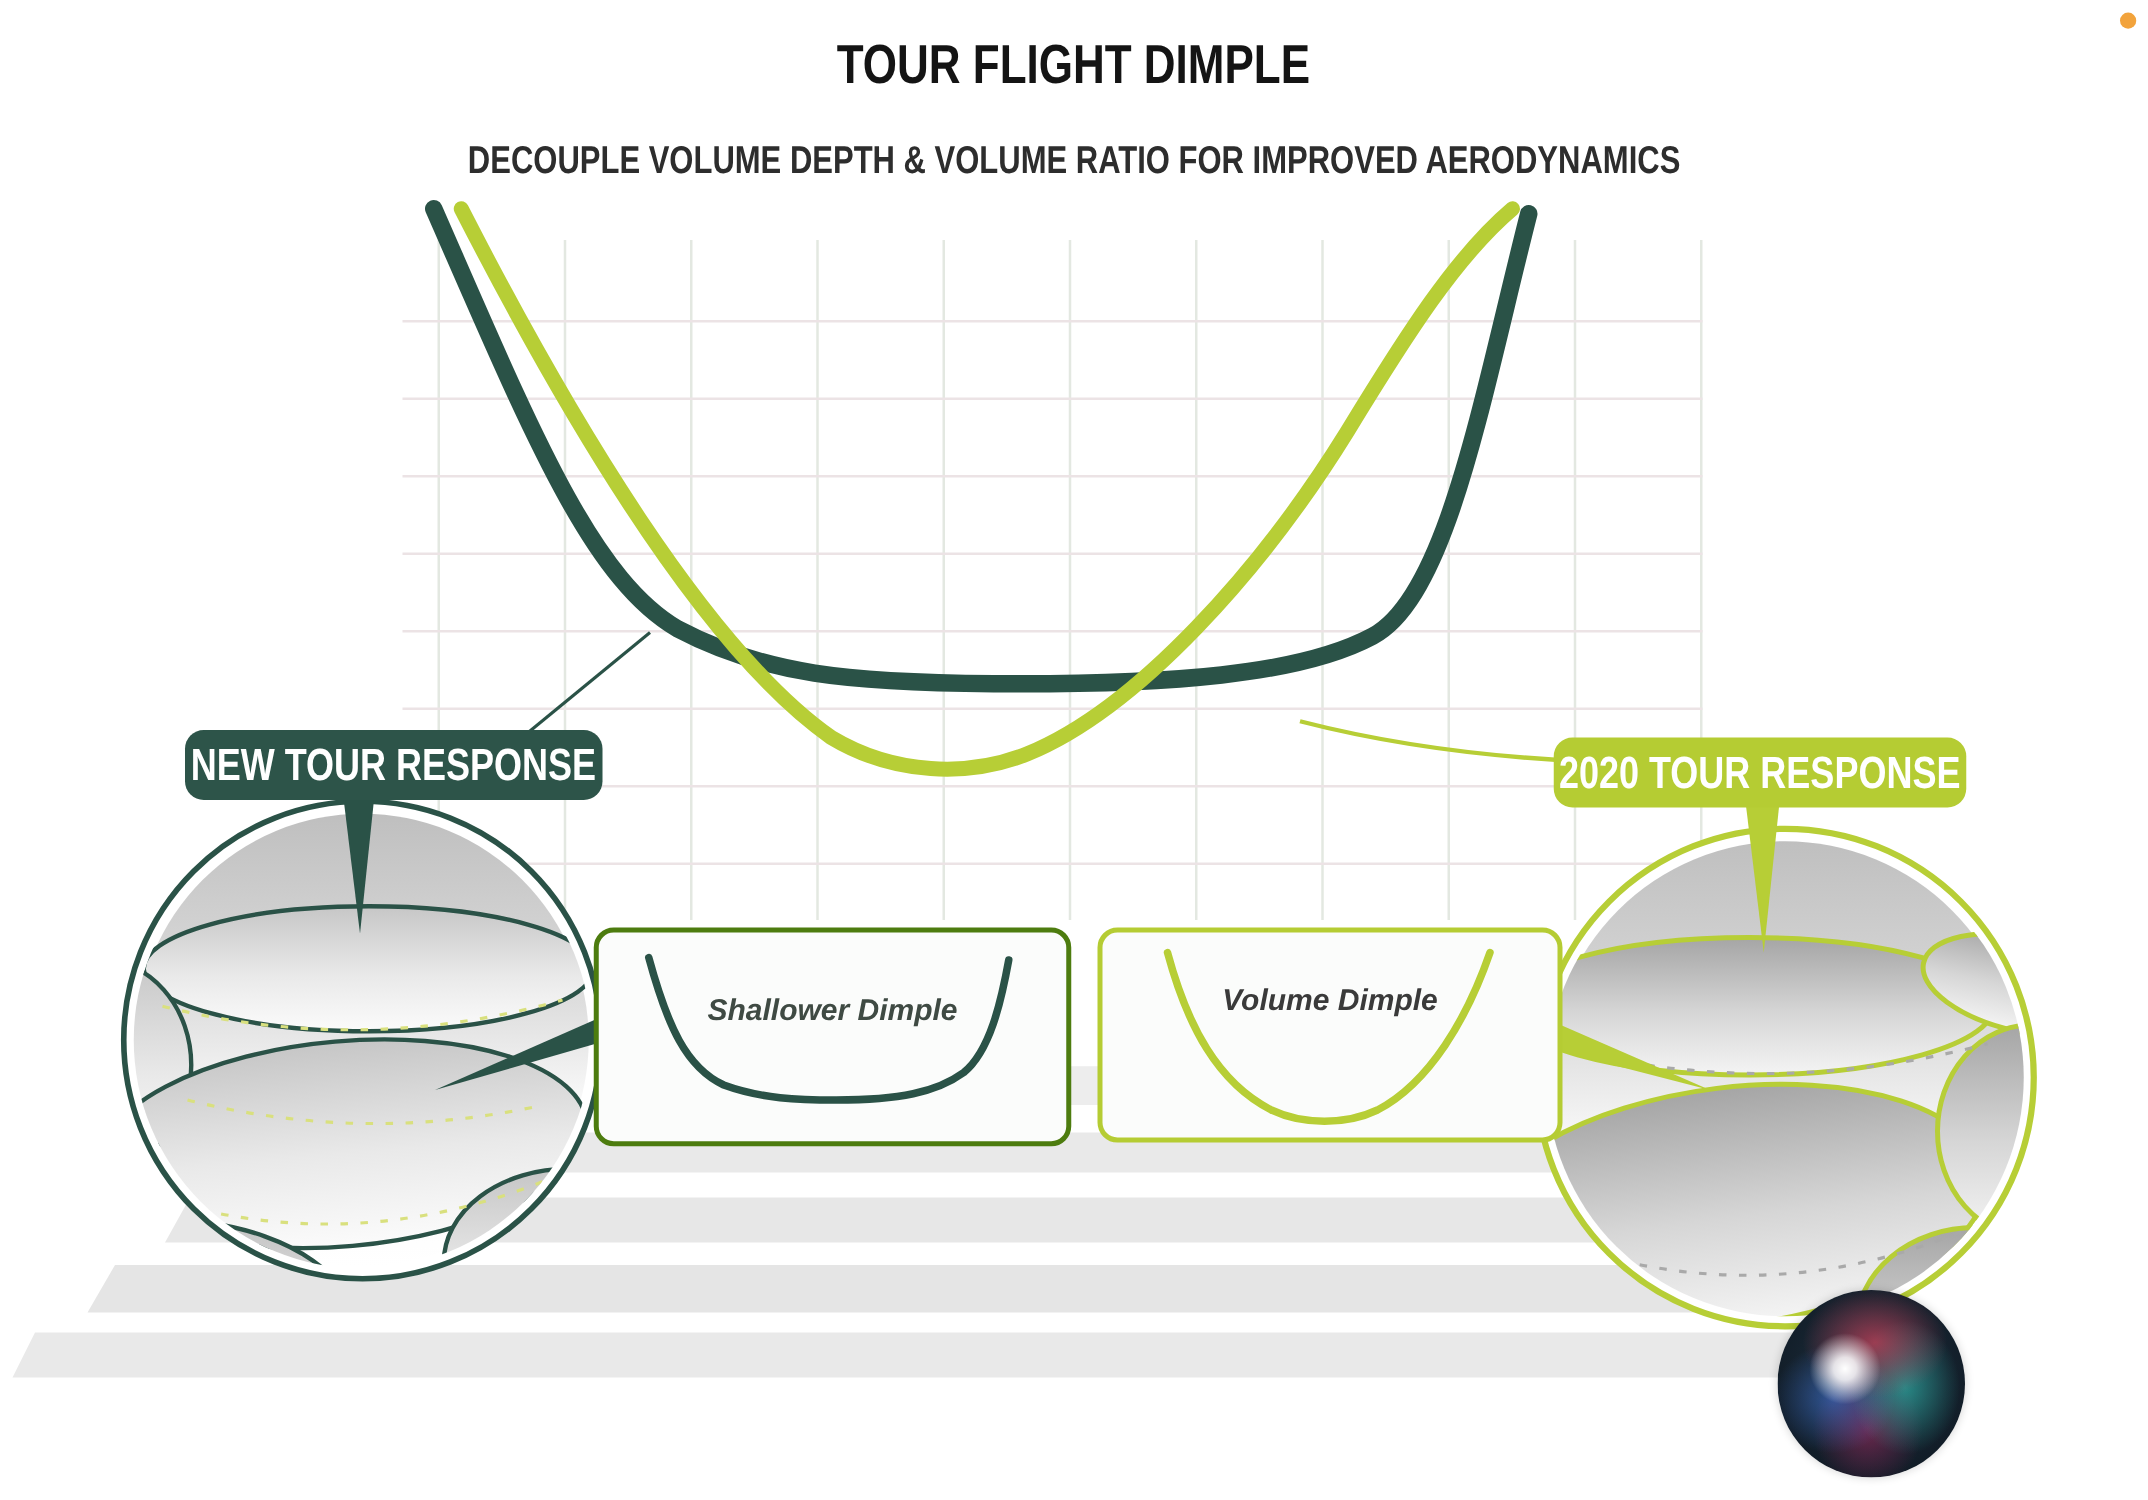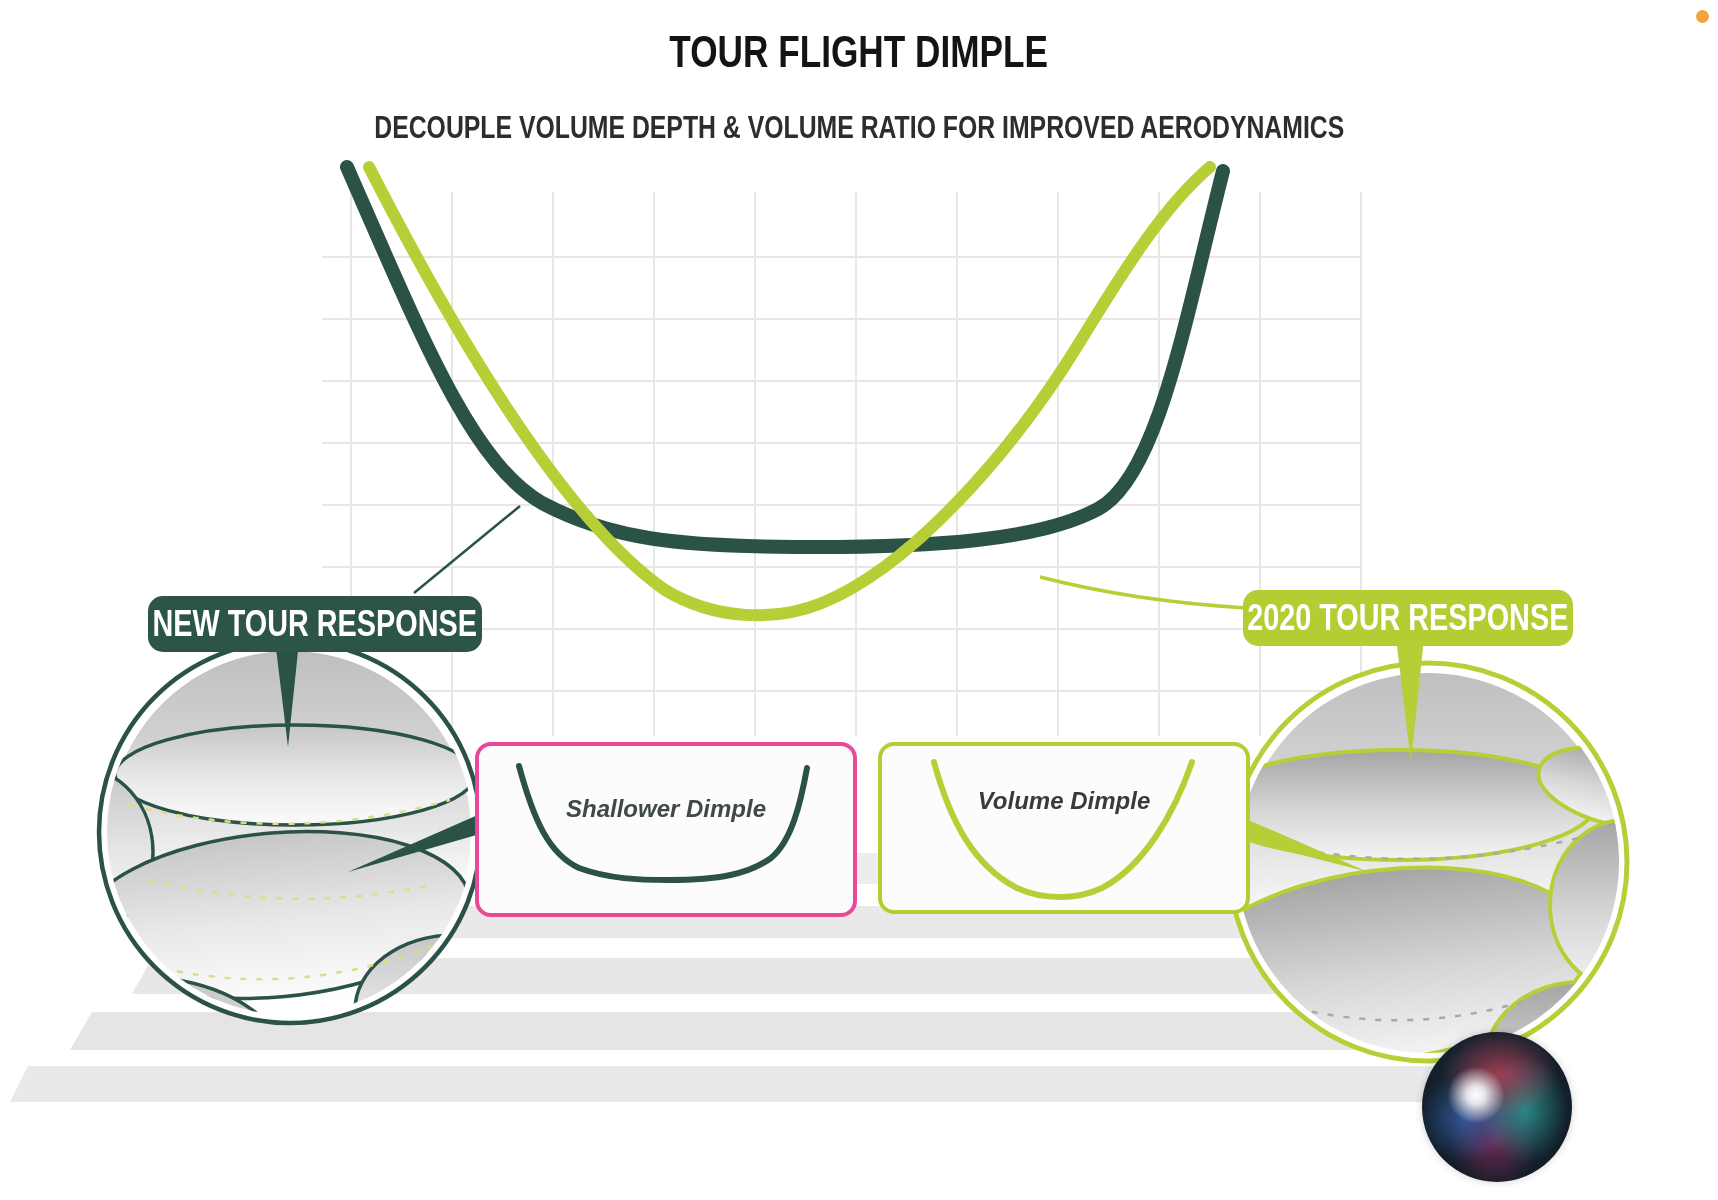--- a/index.html
+++ b/index.html
@@ -15,27 +15,27 @@
   .subtitle{
     position:absolute;top:112px;left:0;width:100%;text-align:center;
     font-size:31px;font-weight:bold;color:#2d2d2d;line-height:1;
   }
   .art{position:absolute;left:0;top:0;width:1718px;height:1200px;}
   .badge{
     position:absolute;height:56px;border-radius:15px;
     display:flex;align-items:center;justify-content:center;
     font-weight:bold;color:#ffffff;font-size:36px;line-height:1;
   }
-  .badge-new{left:148px;top:596px;width:334px;background:#2d5449;}
+  .badge-new{left:148px;top:584px;width:334px;background:#2d5449;}
   .badge-2020{left:1243px;top:590px;width:330px;background:#b5cc33;text-align:center;}
   .callout{
     position:absolute;border-radius:16px;background:#fbfcfb;
     box-sizing:border-box;
   }
-  .callout-shallower{left:475px;top:742px;width:382px;height:175px;border:4px solid #ec4899;}
+  .callout-shallower{left:475px;top:742px;width:382px;height:175px;border:4px solid #4d7c0f;}
   .callout-deeper{left:878px;top:742px;width:372px;height:172px;border:4px solid #b5cc33;}
   .callout svg{position:absolute;left:0;top:0;}
   .callout-text{
     position:absolute;left:0;width:100%;text-align:center;
     font-style:italic;font-weight:bold;font-size:24px;line-height:1.25;
   }
   .callout-shallower .callout-text{top:48px;color:#3f4a43;}
   .callout-deeper .callout-text{top:40px;color:#3a3a3a;}
   .siri-orb{
     position:absolute;left:1422px;top:1032px;width:150px;height:150px;border-radius:50%;

